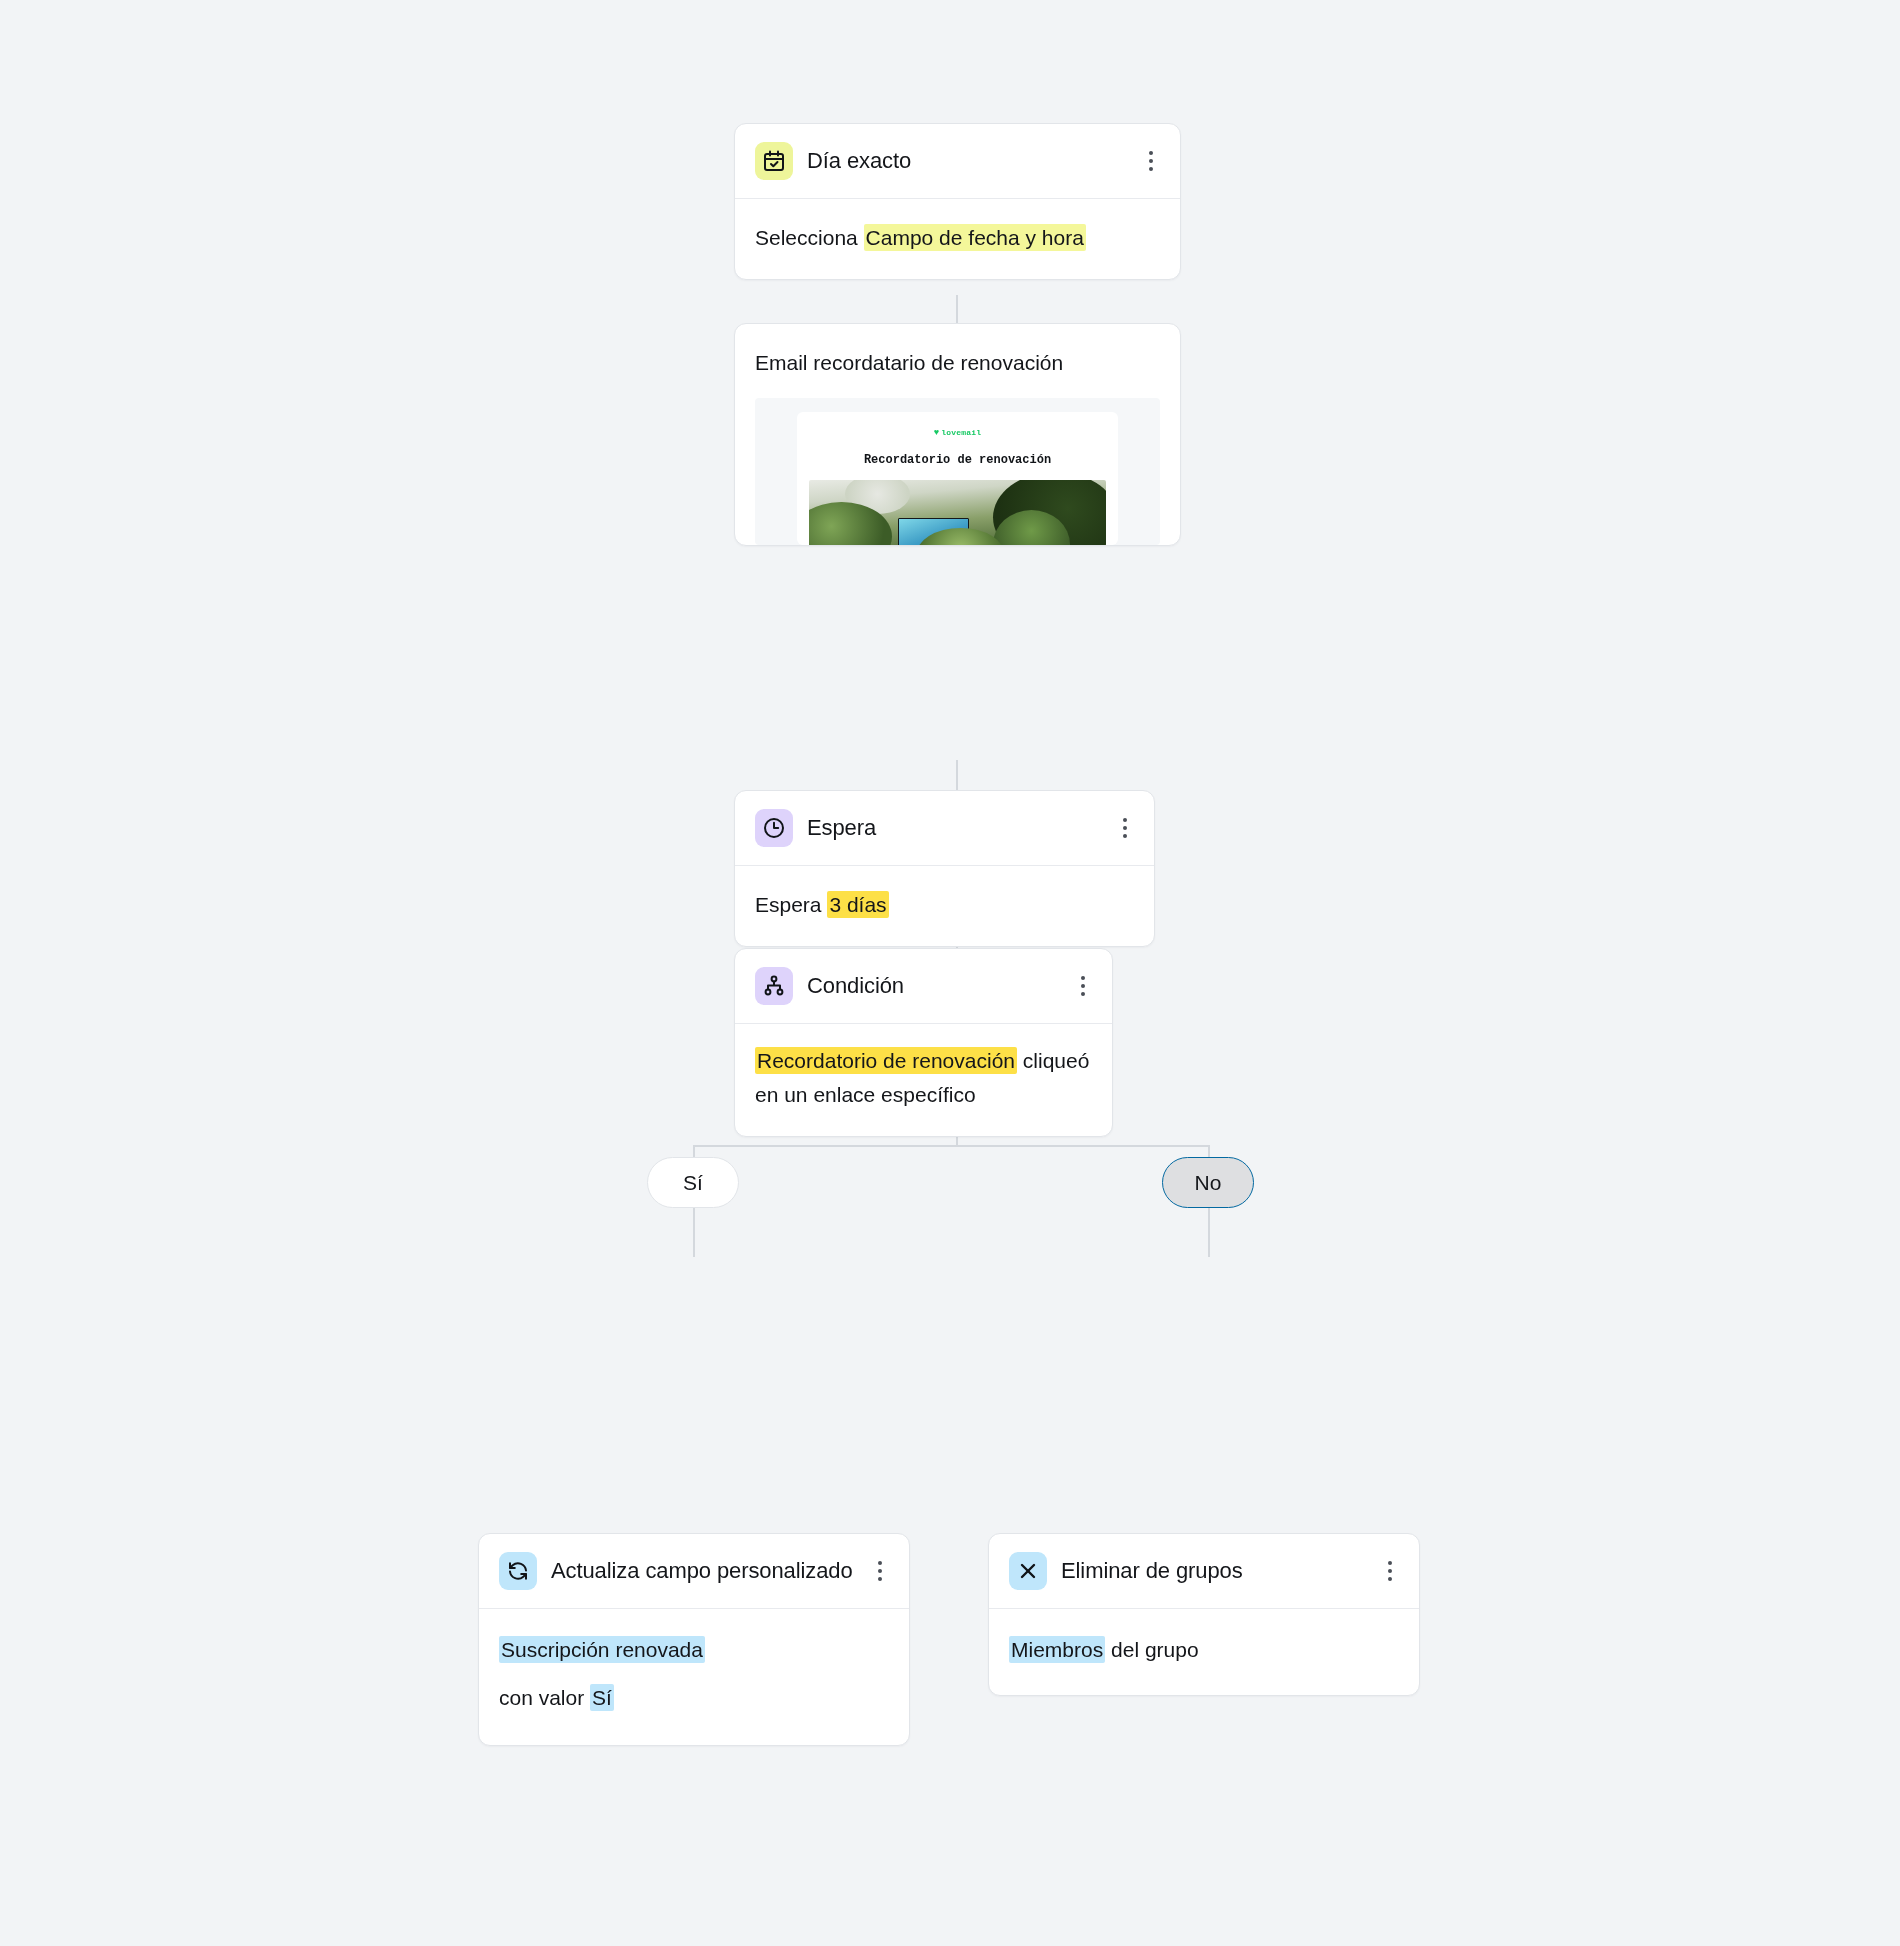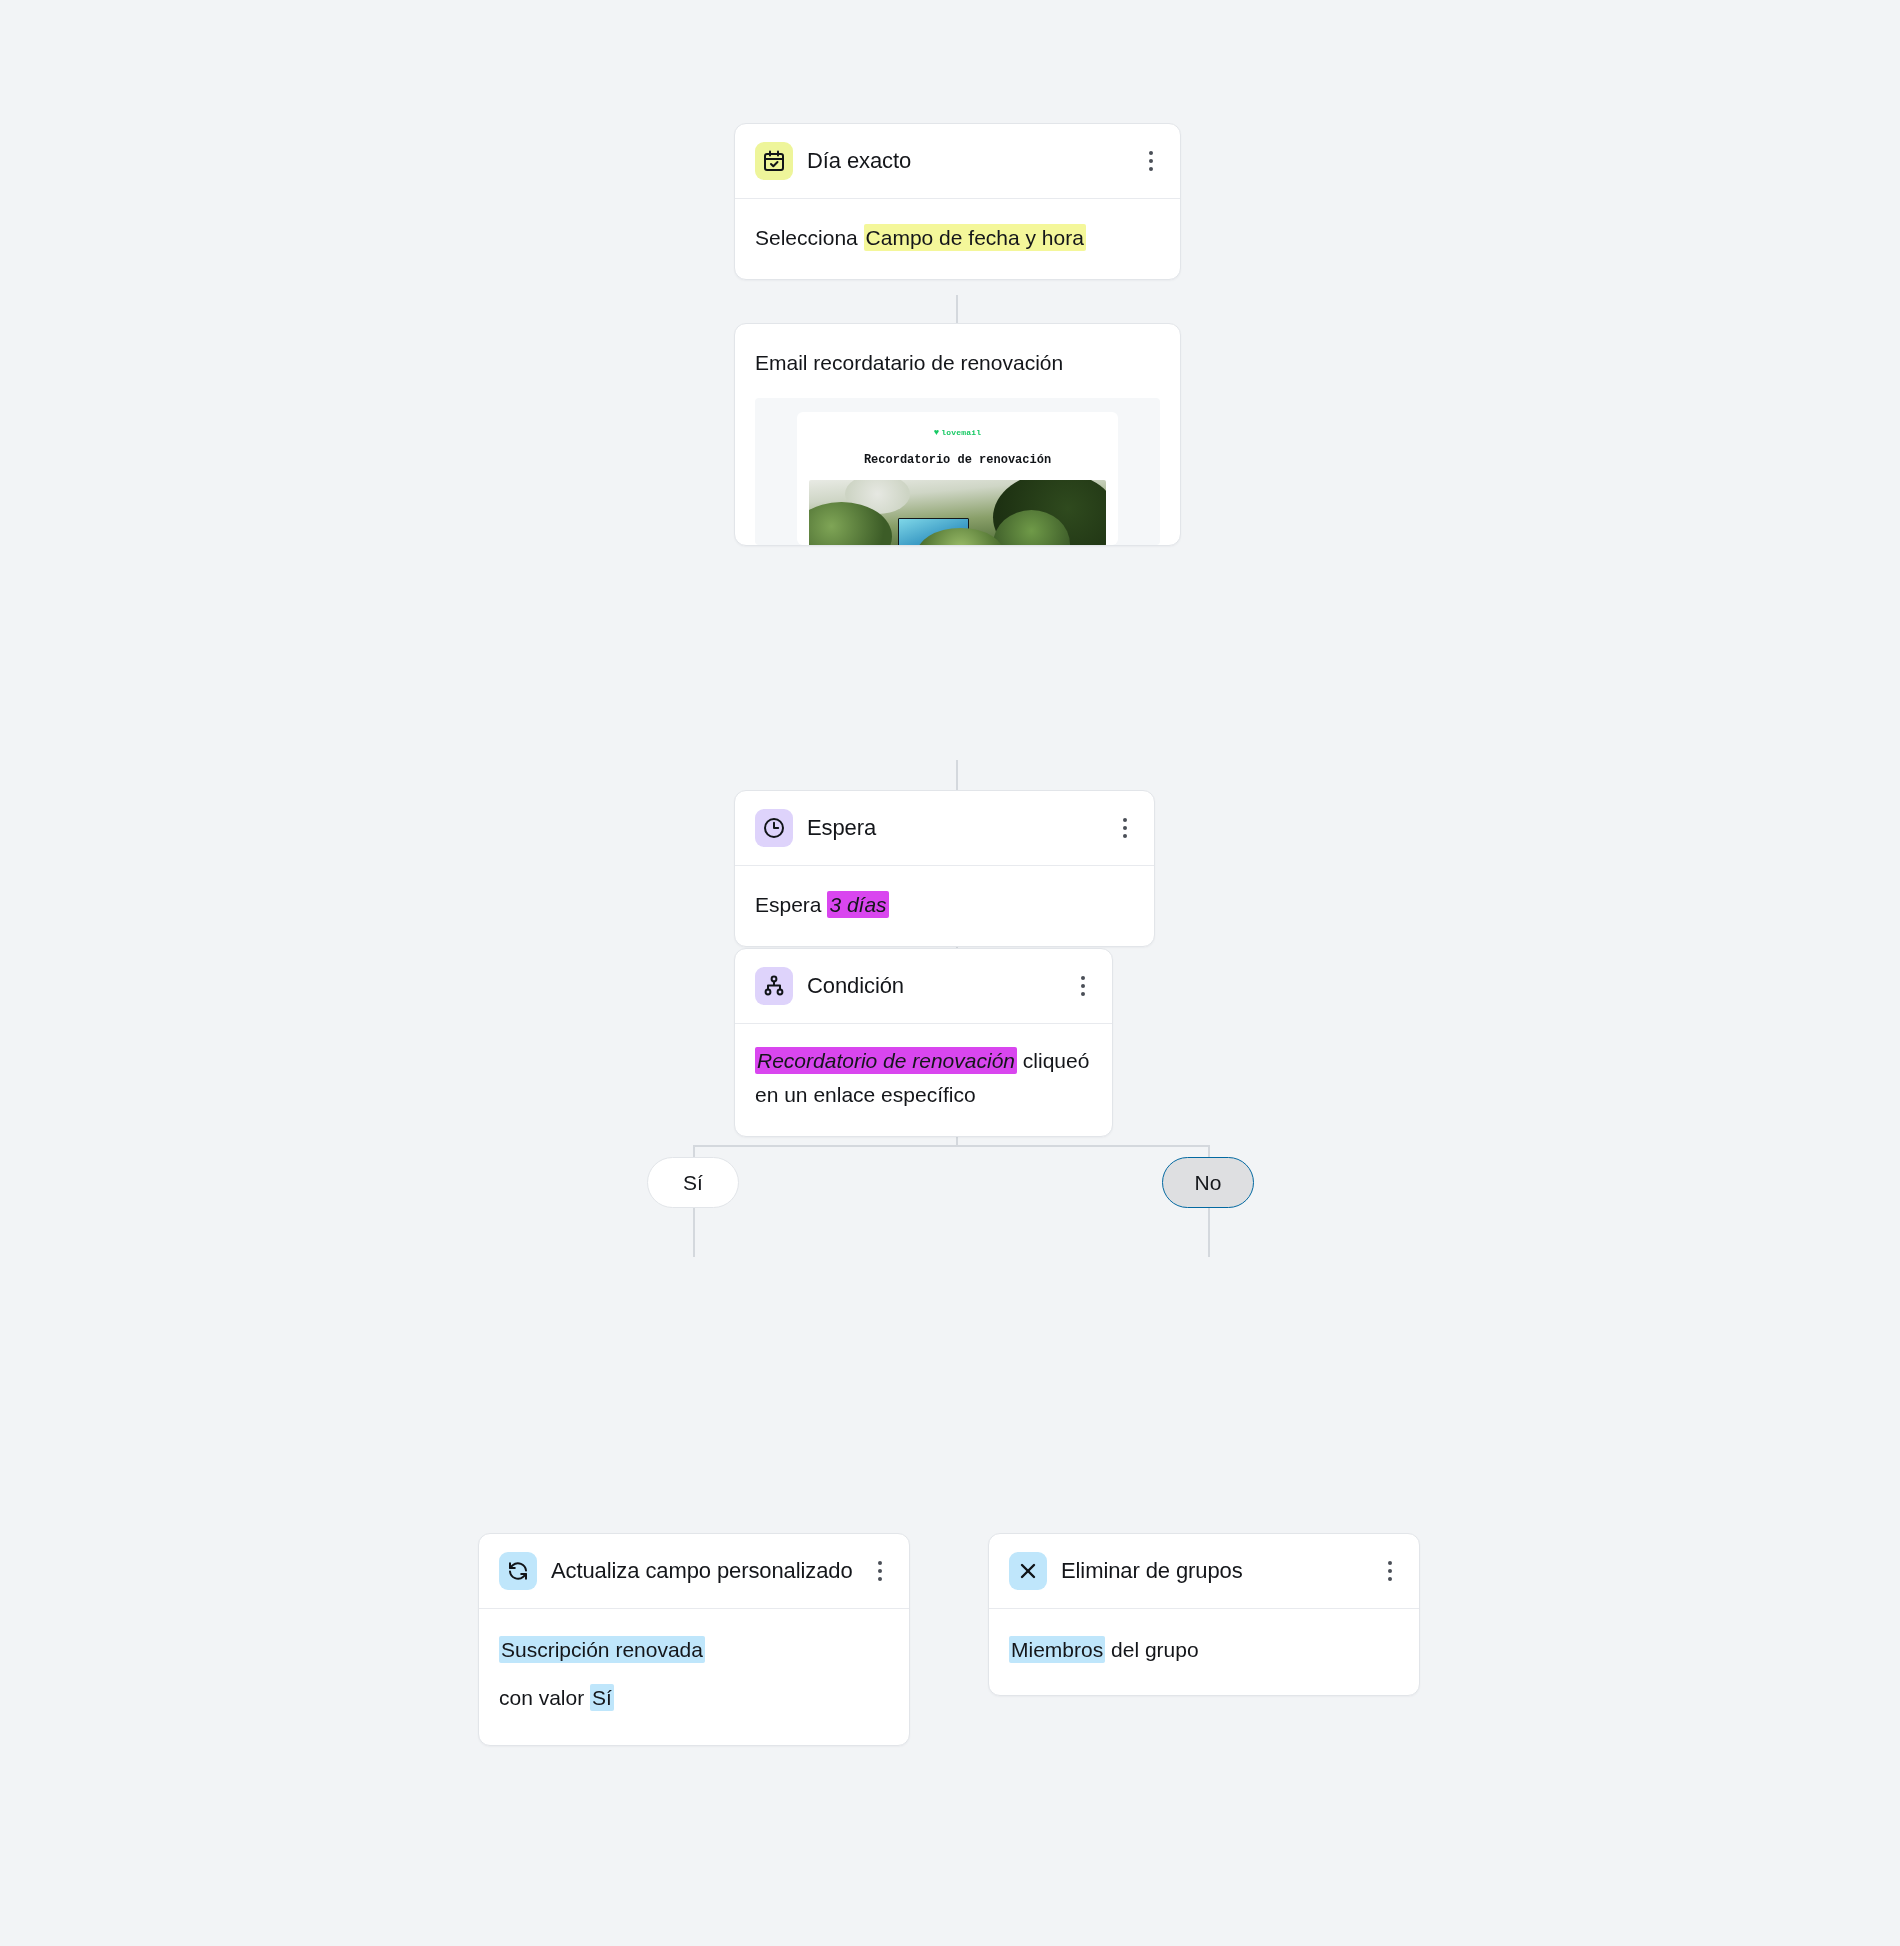--- a/index.html
+++ b/index.html
@@ -79,21 +79,21 @@
     background: #4a4f57;
   }
   .card-body {
     padding: 22px 20px 24px 20px;
     font-size: 21px;
     line-height: 1.62;
     color: #14161a;
   }
   .hl { padding: 2px 2px; border-radius: 2px; }
   .hl-yellow { background: #f4f79a; text-align: center; }
-  .hl-purple { background: #d946ef; font-style: italic; }
+  .hl-purple { background: #fde047; }
   .hl-blue   { background: #bfe6fb; }
 
   
   .mail-preview {
     margin: 18px 0 0 0;
     background: #f5f7f9;
     border-radius: 4px;
     padding: 14px 42px 0 42px;
     height: 147px;
     overflow: hidden;

